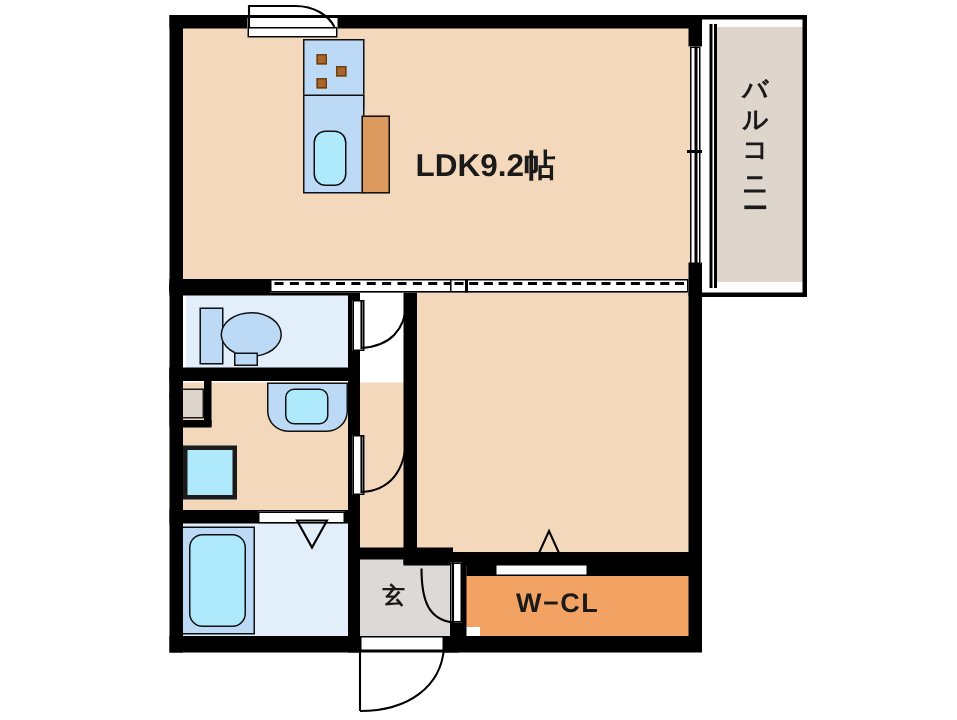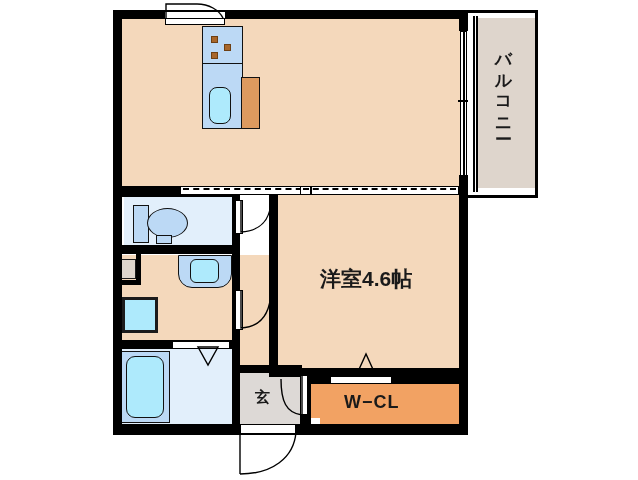--- a/index.html
+++ b/index.html
@@ -171,22 +171,22 @@
   <div class="open" style="left:300px;top:375px;width:8px;height:40px;"></div>
   <svg class="abs" style="left:280px;top:373px;width:28px;height:46px;">
     <path class="swing" d="M22,2 L22,42 C6,40 1,28 1,6"></path>
   </svg>
 
   <div class="open" style="left:330px;top:376px;width:62px;height:8px;"></div>
   <svg class="abs" style="left:352px;top:352px;width:28px;height:26px;">
     <path class="swing" d="M4,24 L14,2 L24,24 Z" fill="#ffffff"></path>
   </svg>
 
+  <div class="lbl lbl-room" style="left:277px;top:96px;">LDK9.2帖</div>
 
-  <div class="lbl lbl-room" style="left:320px;top:265px;">洋室4.6帖</div>
 
   <div class="lbl-vert" style="left:492px;top:40px;">バルコニー</div>
 
   <div class="lbl lbl-wcl" style="left:344px;top:392px;">W−CL</div>
 
   <div class="lbl lbl-genkan" style="left:255px;top:388px;">玄</div>
 
 </div>
 
 </body></html>

